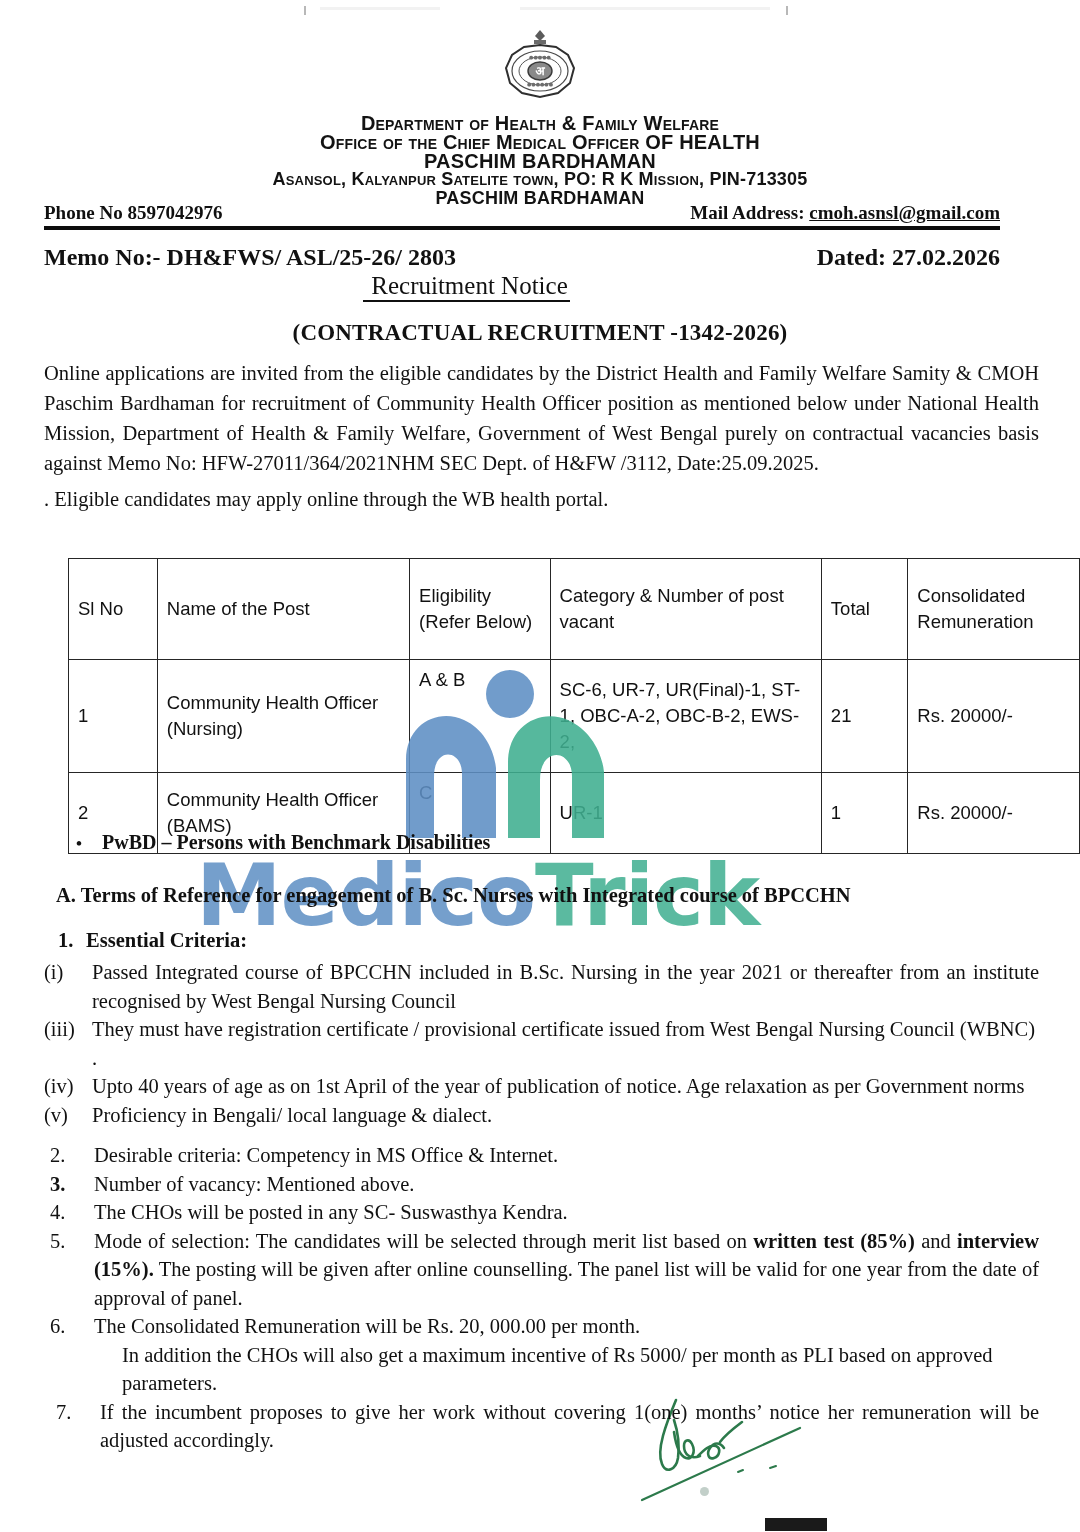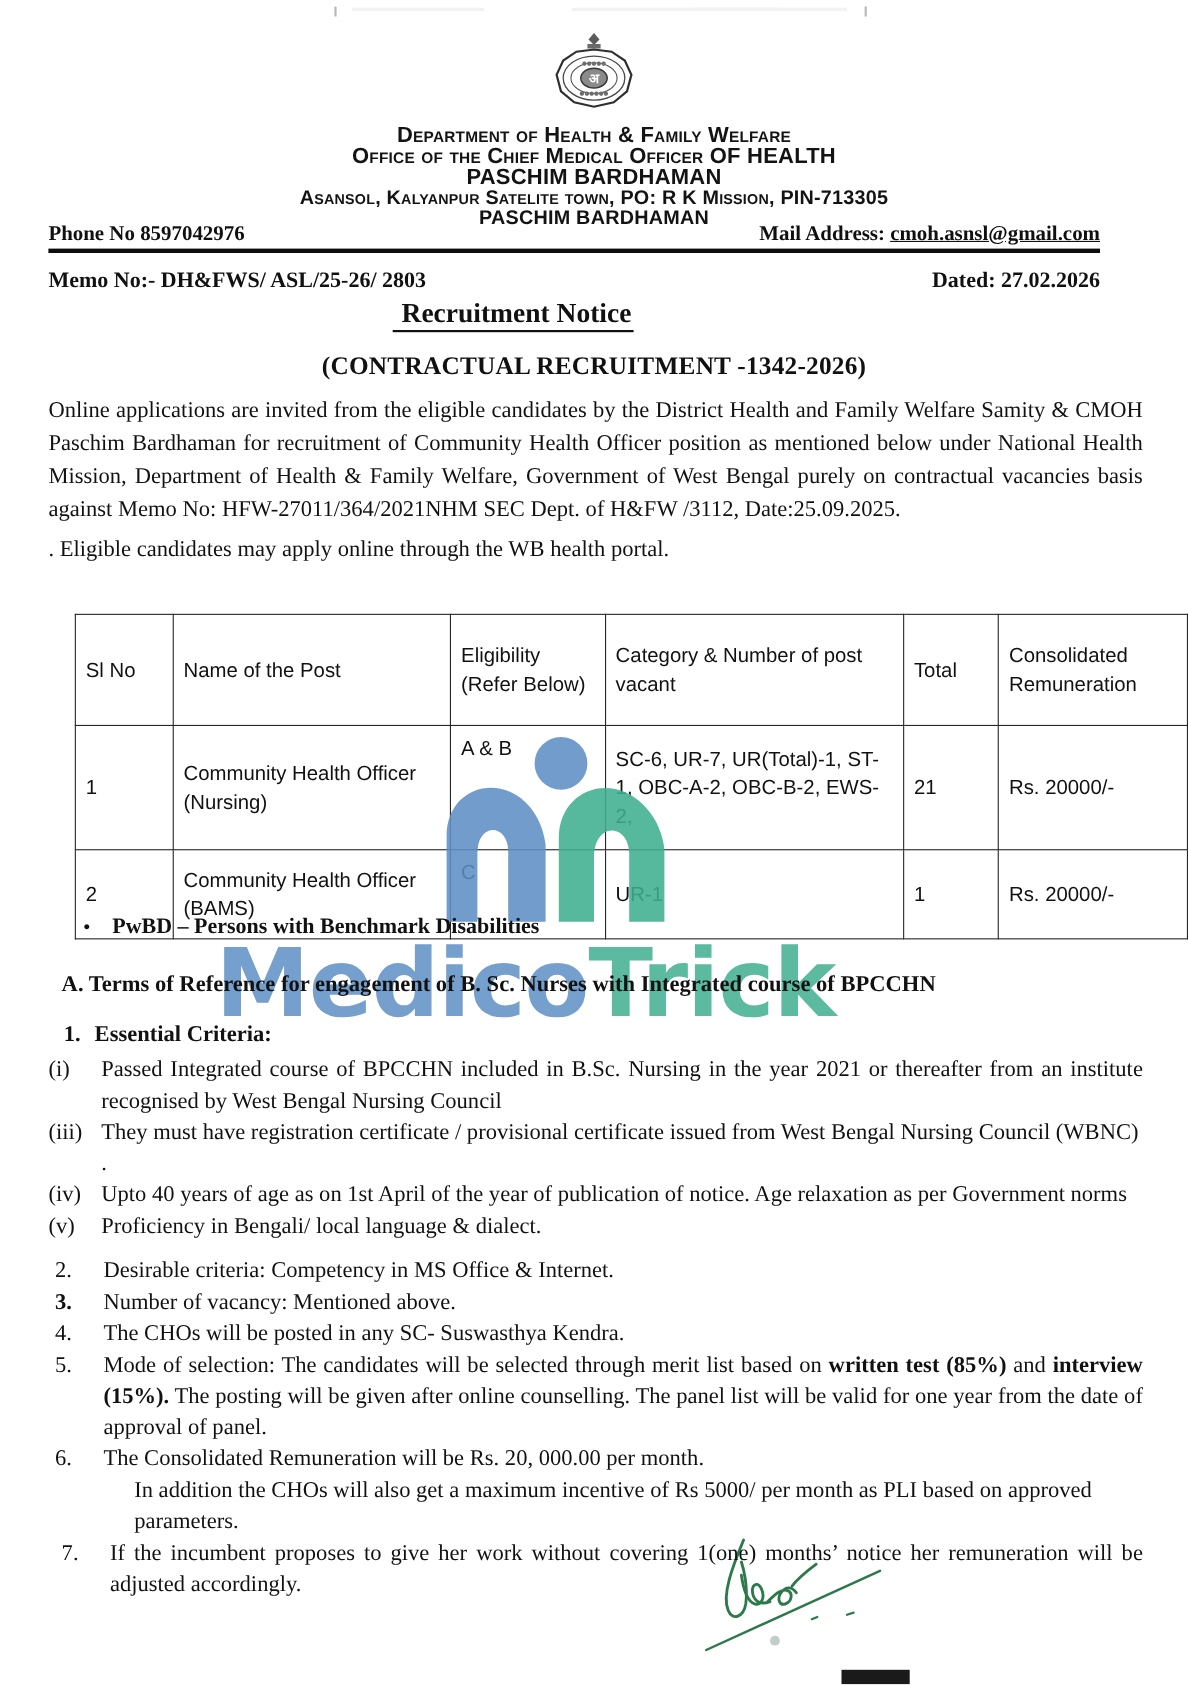--- a/index.html
+++ b/index.html
@@ -134,28 +134,28 @@
 
   
   .memo-row {
     position: absolute;
     left: 44px;
     top: 244px;
     width: 956px;
     display: flex;
     justify-content: space-between;
     font-weight: 700;
-    font-size: 20px;
+    font-size: 24px;
   }
   .notice-title {
     position: absolute;
     left: 0; top: 272px;
     width: 933px;
     text-align: center;
-    font-weight: 700;
+    font-weight: 400;
     font-size: 25px;
   }
   .notice-title span {
     border-bottom: 2px solid #101010;
     padding: 0 2px 1px 8px;
   }
   .sub-title {
     position: absolute;
     left: 0; top: 320px;
     width: 1080px;
@@ -384,21 +384,21 @@
         <td class="c-cat">Category &amp; Number of post vacant</td>
         <td class="c-tot">Total</td>
         <td class="c-rem">Consolidated Remuneration</td>
       </tr>
     </thead>
     <tbody>
       <tr class="row-tall">
         <td class="c-sl">1</td>
         <td class="c-post">Community Health Officer (Nursing)</td>
         <td class="c-elig elig-cell">A &amp; B</td>
-        <td class="c-cat">SC-6, UR-7, UR(Total)-1, ST-1, OBC-A-2, OBC-B-2, EWS-2,</td>
+        <td class="c-cat">SC-6, UR-7, UR(Final)-1, ST-1, OBC-A-2, OBC-B-2, EWS-2,</td>
         <td class="c-tot">21</td>
         <td class="c-rem">Rs. 20000/-</td>
       </tr>
       <tr class="row-short">
         <td class="c-sl">2</td>
         <td class="c-post">Community Health Officer (BAMS)</td>
         <td class="c-elig elig-cell">C</td>
         <td class="c-cat">UR-1</td>
         <td class="c-tot">1</td>
         <td class="c-rem">Rs. 20000/-</td>

